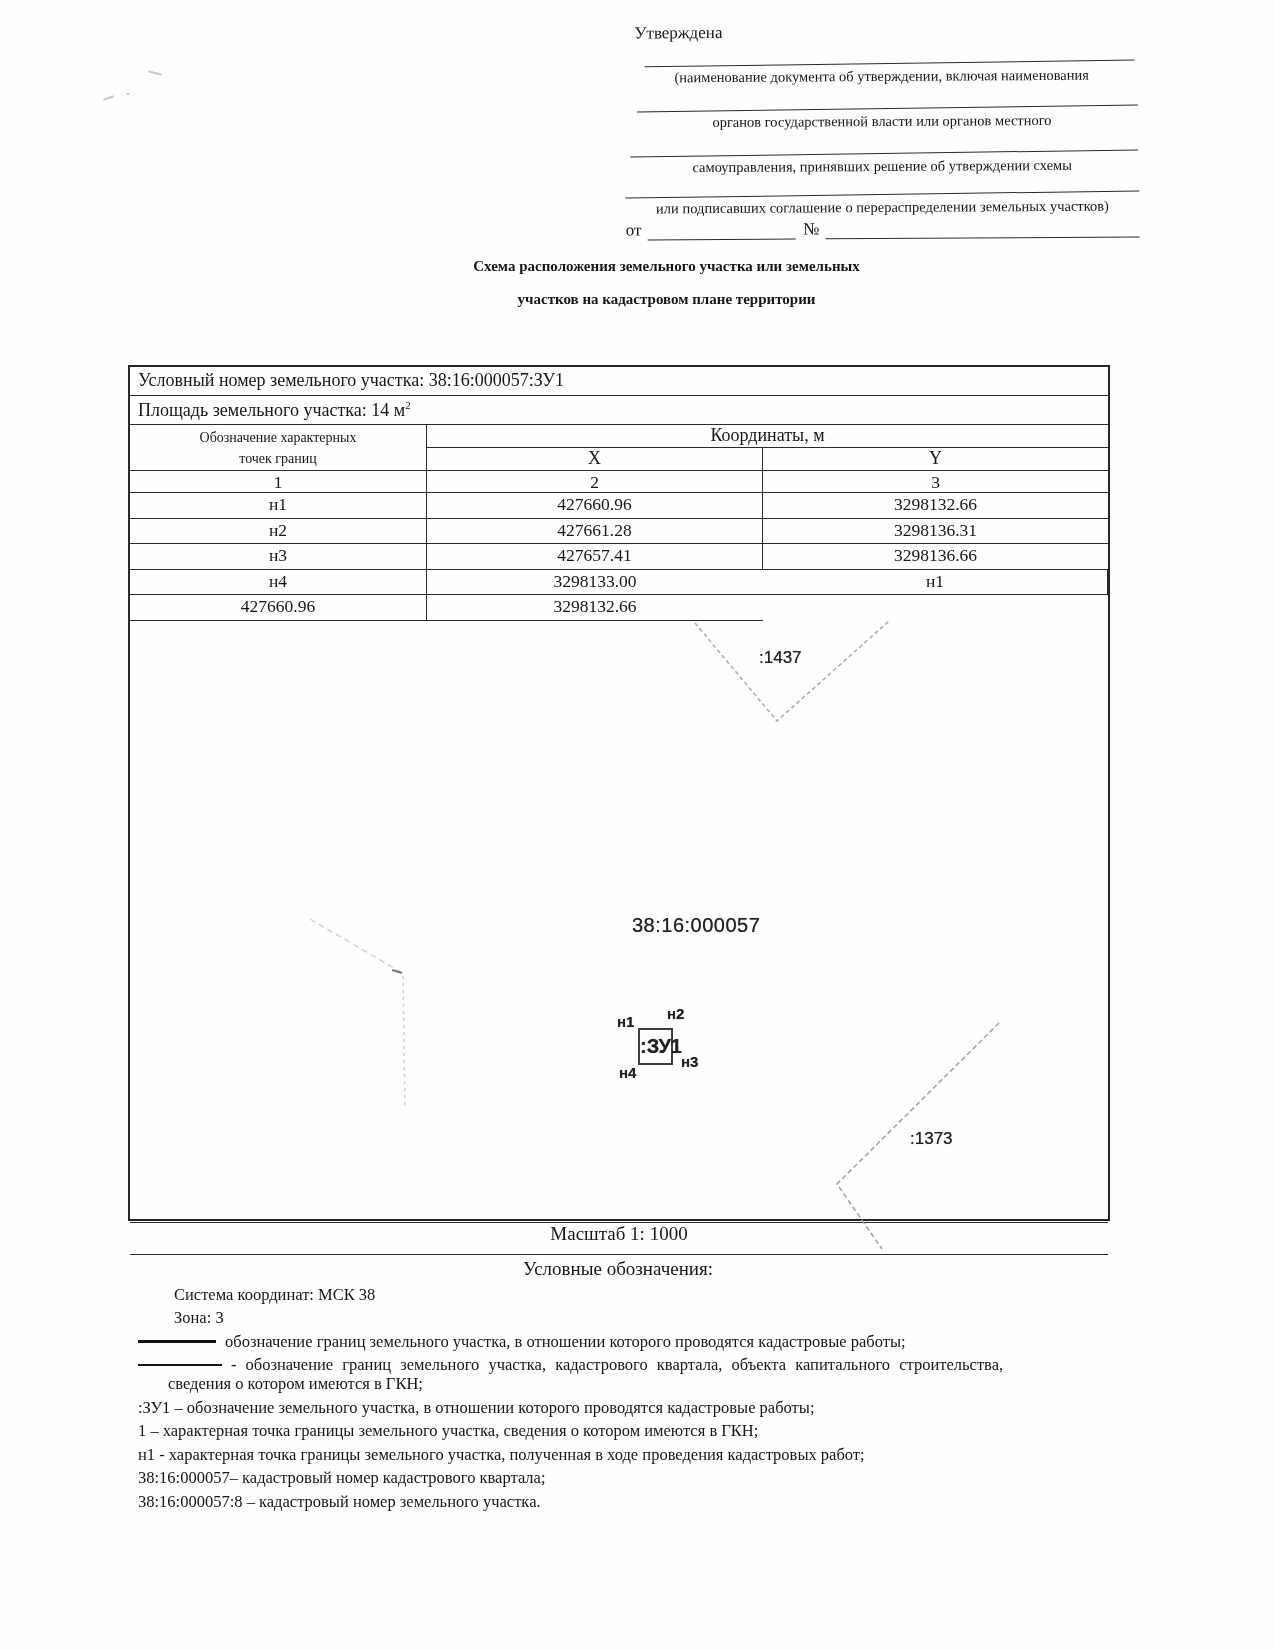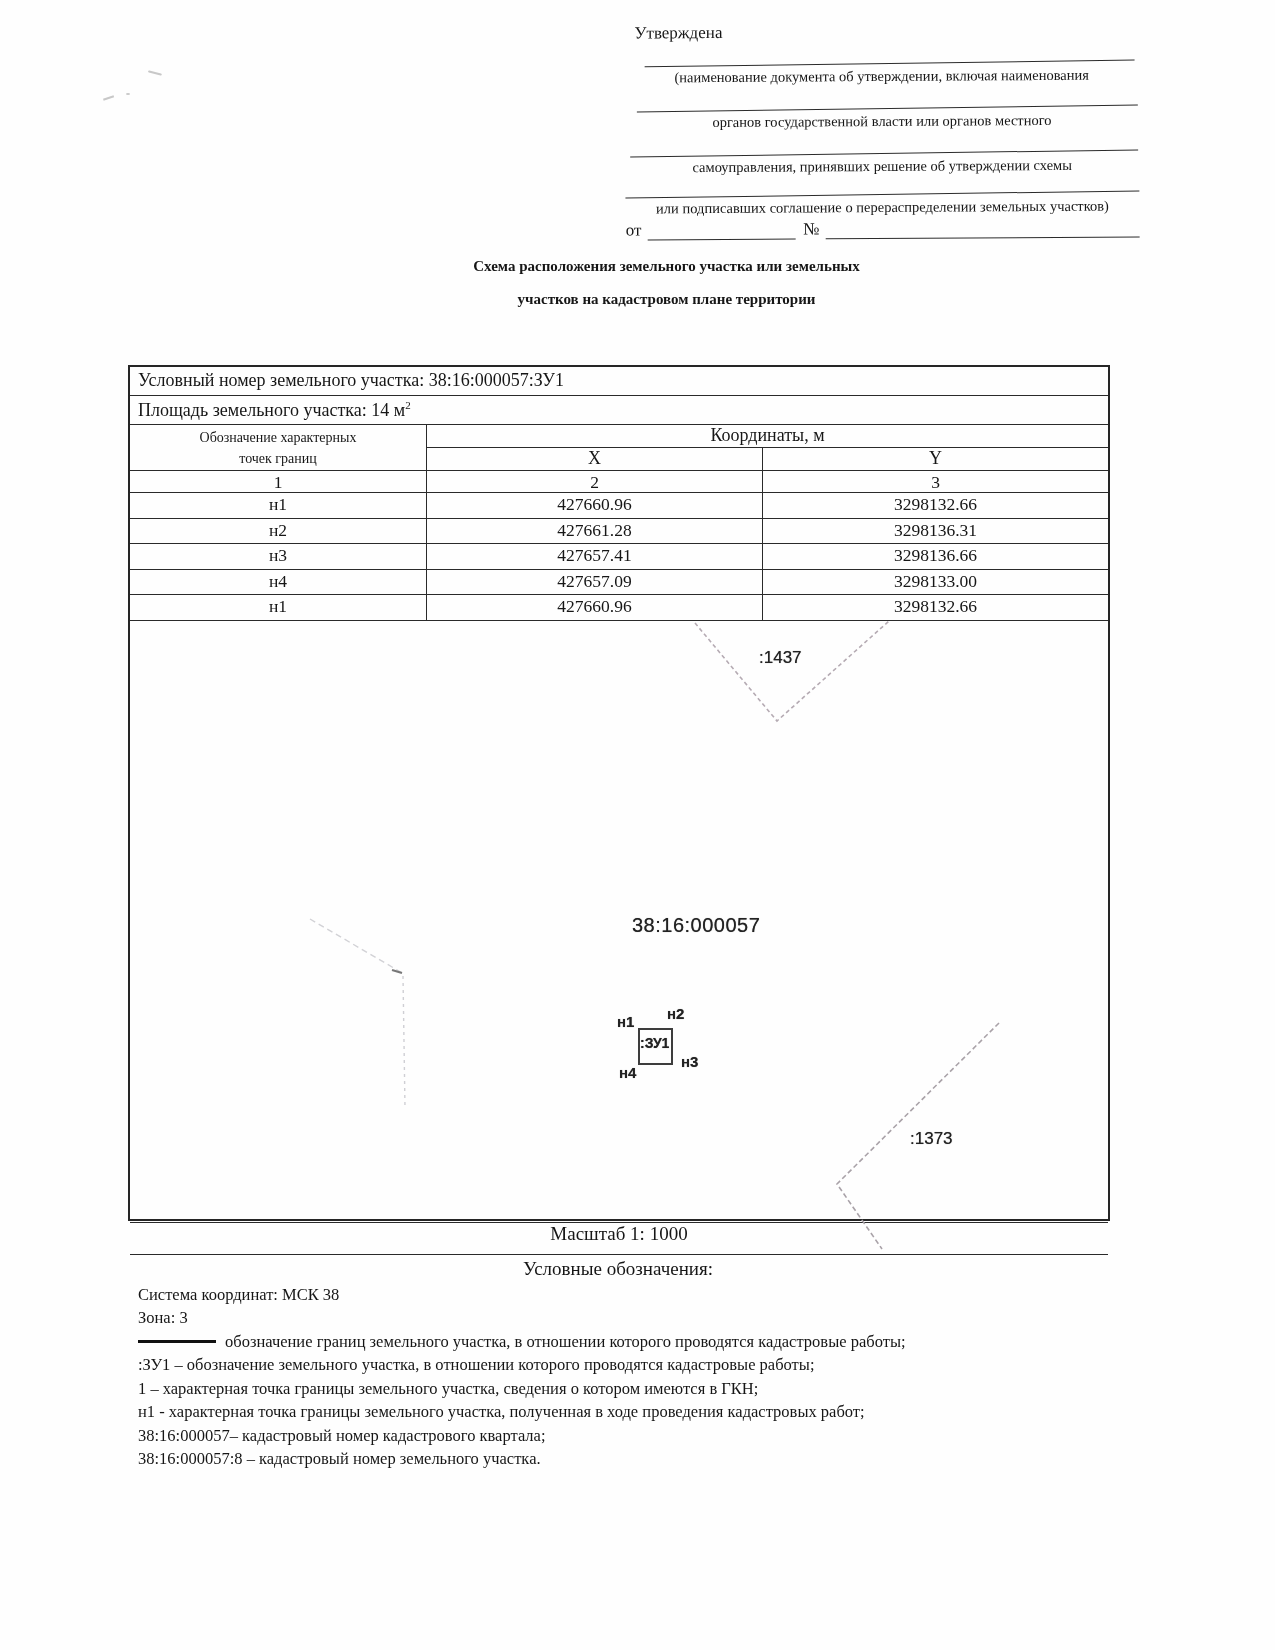--- a/index.html
+++ b/index.html
@@ -50,32 +50,32 @@
   .coordhdr{grid-column:2/4;grid-row:1;font-size:18px;}
   .xhdr{grid-column:2;grid-row:2;} .yhdr{grid-column:3;grid-row:2;}
   .numcell,.datacell{font-size:17.5px;padding-top:1px;}
 
   
   .map-area{position:relative;height:601px;overflow:visible;font-family:"Liberation Sans",sans-serif;}
   .map-area svg{position:absolute;left:0;top:0;z-index:2;pointer-events:none;overflow:visible;}
   .map-label{position:absolute;z-index:3;color:#222;text-shadow:0 0 .7px #555;white-space:nowrap;}
   .lab-1437{left:629px;top:27px;font-size:17px;}
   .lab-quarter{left:502px;top:293px;font-size:20px;letter-spacing:.5px;}
-  .lab-zu1{left:510px;top:414px;font-size:14px;font-weight:600;}
+  .lab-zu1{left:510px;top:414px;font-size:20px;font-weight:600;}
   .ptlab{font-size:15px;font-weight:600;}
   .lab-n1{left:487px;top:392px;} .lab-n2{left:537px;top:384px;}
   .lab-n3{left:551px;top:432px;} .lab-n4{left:489px;top:443px;}
   .lab-1373{left:780px;top:508px;font-size:17px;}
 
   
   .scale-row{height:32px;border-top:1.8px solid #2a2a2a;box-sizing:border-box;
              text-align:center;font-size:19px;padding-top:0;}
   .legend{border-top:1.8px solid #2a2a2a;box-sizing:border-box;padding:3px 10px 0 8px;font-size:16.5px;}
   .legend-heading{text-align:center;font-size:19px;margin-bottom:5px;}
-  .lg-line{line-height:19px;margin-bottom:4.5px;white-space:nowrap;}
+  .lg-line{line-height:19px;margin-bottom:4.5px;white-space:nowrap;margin-left:36px;}
   .lg-item{line-height:19px;margin-bottom:4.5px;}
   .swatch{display:inline-block;vertical-align:4px;margin-right:9px;border-top:3px solid #111;width:78px;height:0;}
   .swatch.thin{border-top-width:2px;width:84px;}
   .item2{padding-left:30px;text-indent:-30px;white-space:normal;}
   .item2 .l1{word-spacing:5px;}
 </style>
 </head>
 <body>
 
 <div class="sheet">
@@ -139,21 +139,20 @@
 
       <div class="cg datacell b-r b-b">н2</div>
       <div class="cg datacell b-r b-b">427661.28</div>
       <div class="cg datacell b-b">3298136.31</div>
 
       <div class="cg datacell b-r b-b">н3</div>
       <div class="cg datacell b-r b-b">427657.41</div>
       <div class="cg datacell b-b">3298136.66</div>
 
       <div class="cg datacell b-r b-b">н4</div>
-      <div class="cg datacell b-r b-b">427657.09</div>
       <div class="cg datacell b-b">3298133.00</div>
 
       <div class="cg datacell b-r b-b">н1</div>
       <div class="cg datacell b-r b-b">427660.96</div>
       <div class="cg datacell b-b">3298132.66</div>
     </div>
 
     <div class="map-area">
       <svg width="982" height="645" viewBox="0 0 982 645">
         <polyline points="565,2 647,100 759,0" fill="none" stroke="#b5abb3" stroke-width="1.6" stroke-dasharray="4 3"></polyline>
@@ -177,20 +176,24 @@
 
     <div class="legend">
       <div class="legend-heading">Условные обозначения:</div>
       <div class="lg-line">Система координат: МСК 38</div>
       <div class="lg-line">Зона: 3</div>
 
       <div class="lg-item">
         <span class="swatch"></span><span>обозначение границ земельного участка, в отношении которого проводятся кадастровые работы;</span>
       </div>
 
+      <div class="lg-item item2">
+        <span class="swatch thin"></span><span class="l1">- обозначение границ земельного участка, кадастрового квартала, объекта капитального строительства,</span><br>
+        <span>сведения о котором имеются в ГКН;</span>
+      </div>
 
       <div class="lg-item">:ЗУ1 – обозначение земельного участка, в отношении которого проводятся кадастровые работы;</div>
       <div class="lg-item">1 – характерная точка границы земельного участка, сведения о котором имеются в ГКН;</div>
       <div class="lg-item">н1 -  характерная точка границы земельного участка, полученная в ходе проведения кадастровых работ;</div>
       <div class="lg-item">38:16:000057– кадастровый номер кадастрового квартала;</div>
       <div class="lg-item">38:16:000057:8 – кадастровый номер земельного участка.</div>
     </div>
   </div>
 </div>
 

